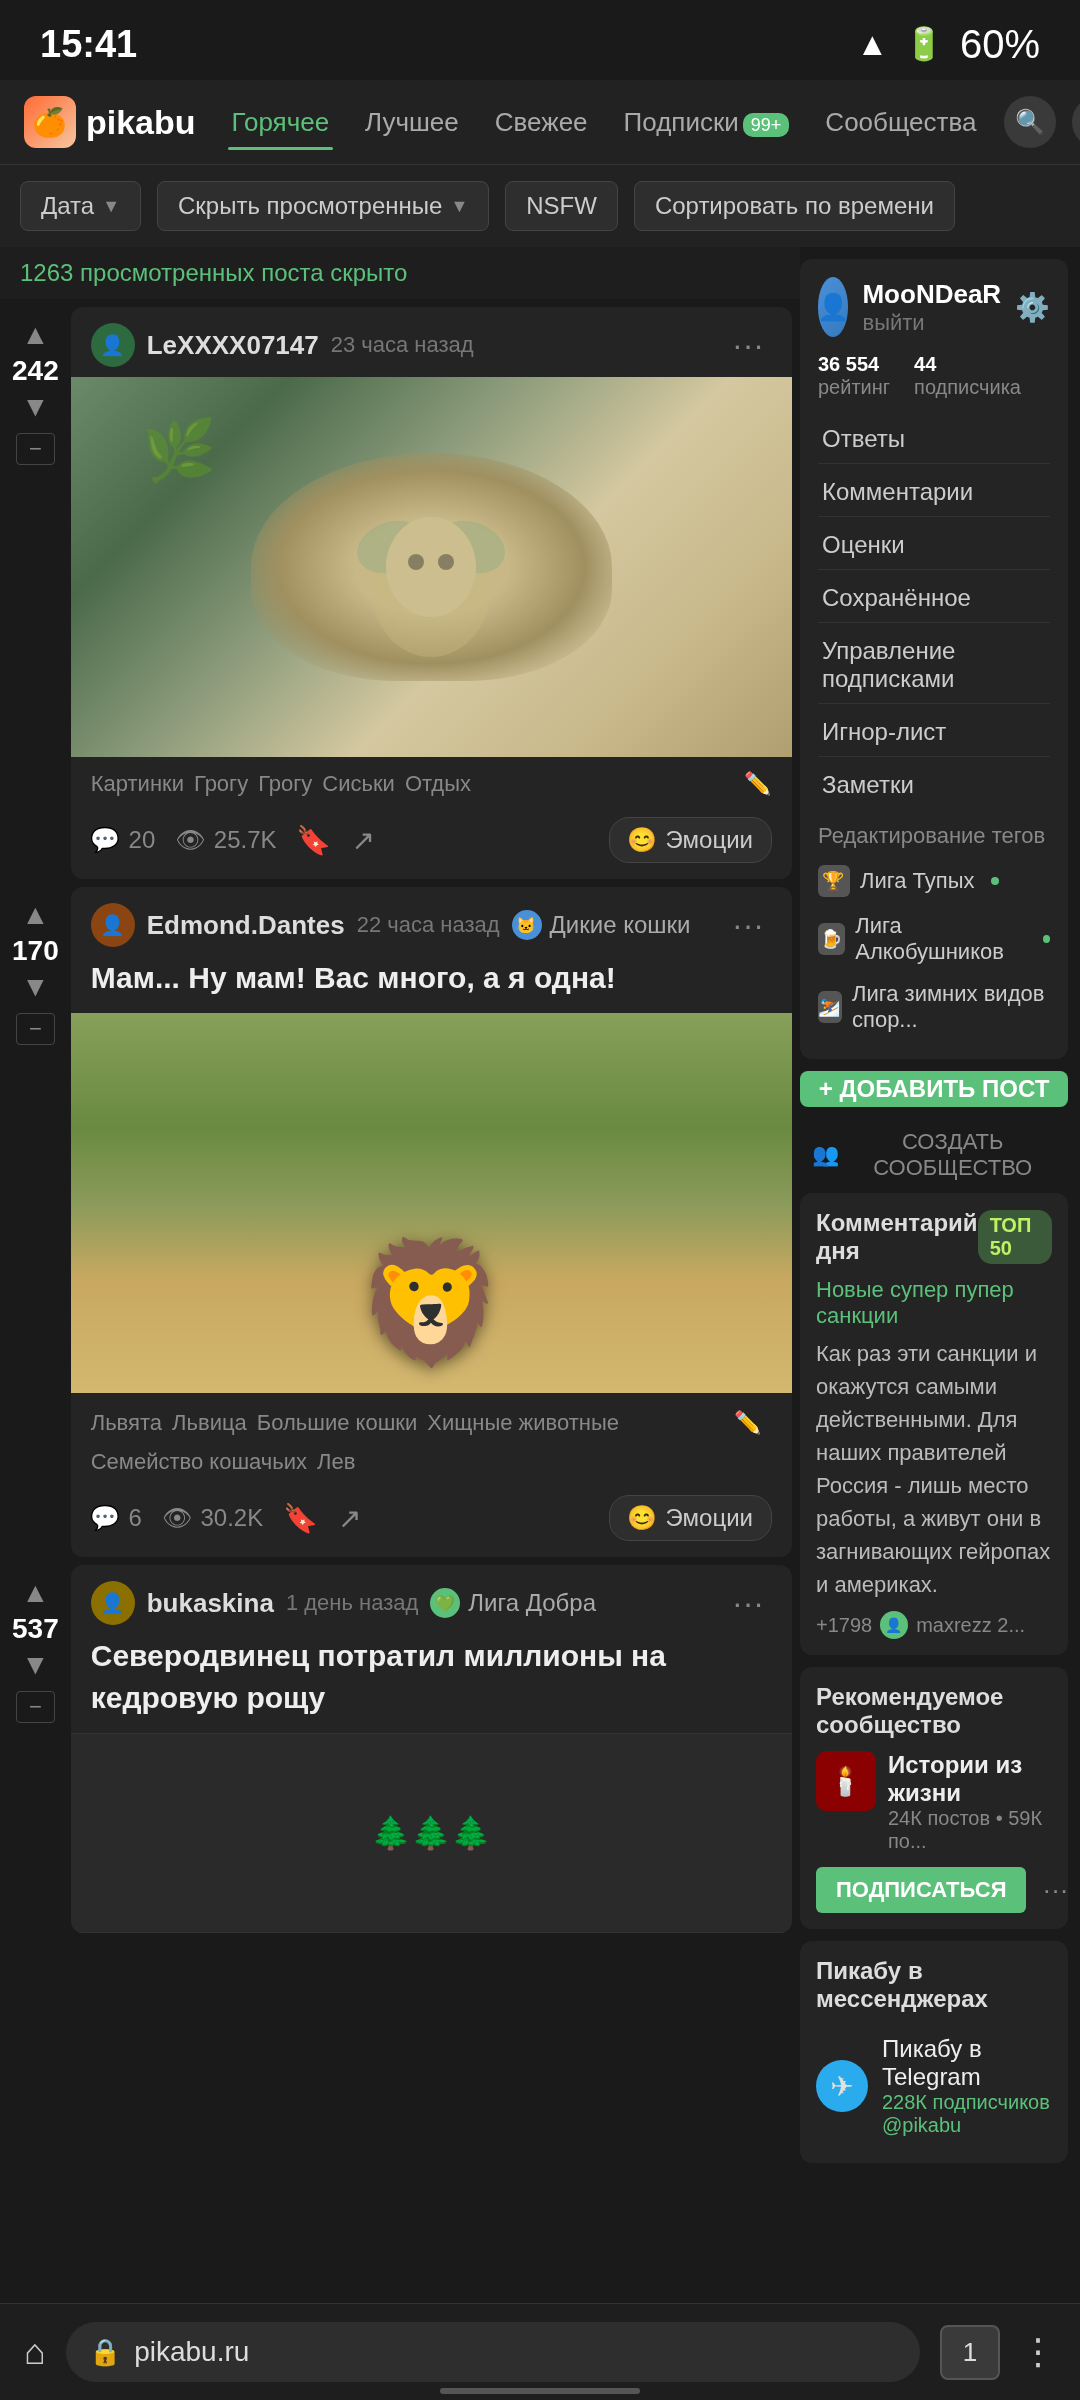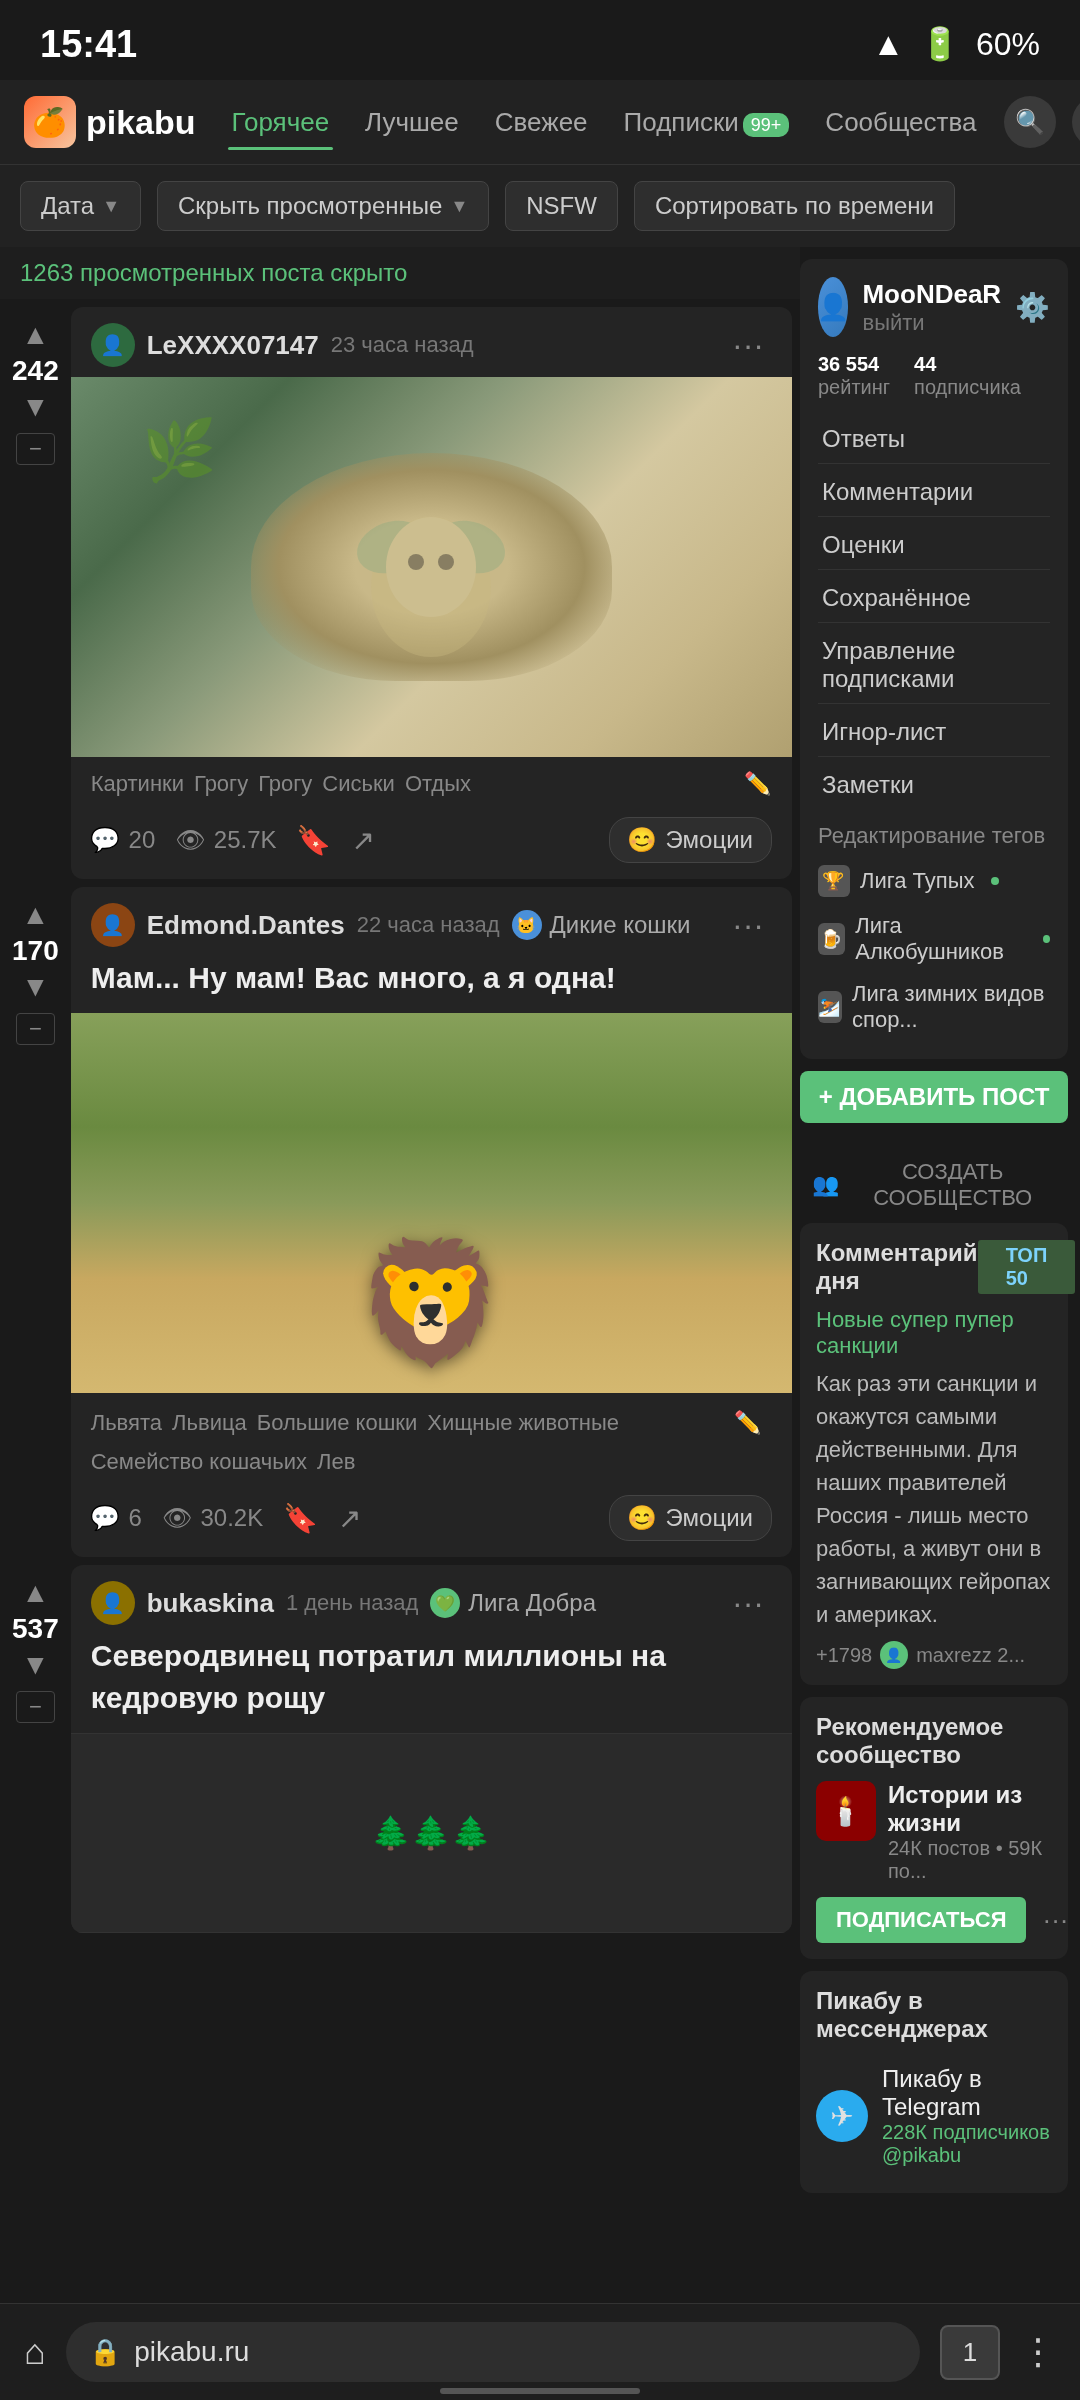--- a/index.html
+++ b/index.html
@@ -28,21 +28,21 @@
       font-weight: 600;
       color: #fff;
       text-align: right;
     }
     .status-icons {
       display: flex;
       align-items: center;
       gap: 16px;
     }
     .wifi-icon { font-size: 32px; color: #fff; }
-    .battery-text { font-size: 32px; color: #fff; font-weight: 500; }
+    .battery-text { font-size: 40px; color: #fff; font-weight: 500; }
 
     
     .header {
       background: #222222;
       display: flex;
       align-items: center;
       padding: 16px 24px;
       gap: 24px;
       border-bottom: 1px solid #333;
     }
@@ -436,30 +436,30 @@
       display: inline-block;
       margin-left: 6px;
     }
 
     
     .add-post-btn {
       background: #5bc17a;
       color: #fff;
       border: none;
       border-radius: 8px;
-      padding: 12px;
+      padding: 4px;
       width: 100%;
       font-size: 24px;
       font-weight: 700;
       cursor: pointer;
       display: flex;
       align-items: center;
       justify-content: center;
       gap: 10px;
-      margin-bottom: 24px;
+      margin-bottom: 10px;
     }
     .create-community-btn {
       background: transparent;
       color: #888;
       border: none;
       width: 100%;
       font-size: 22px;
       cursor: pointer;
       display: flex;
       align-items: center;
@@ -481,24 +481,24 @@
       justify-content: space-between;
       margin-bottom: 12px;
     }
     .section-title {
       font-size: 24px;
       font-weight: 700;
       color: #ddd;
     }
     .top-badge {
       background: #3a5a3a;
-      color: #7dd3fc;
+      color: #bef264;
       font-size: 20px;
-      padding: 4px 28px;
-      border-radius: 3px;
+      padding: 4px 12px;
+      border-radius: 14px;
       font-weight: 700;
     }
     .comment-link {
       font-size: 22px;
       color: #5bc17a;
       margin-bottom: 8px;
       cursor: pointer;
     }
     .comment-text {
       font-size: 22px;

